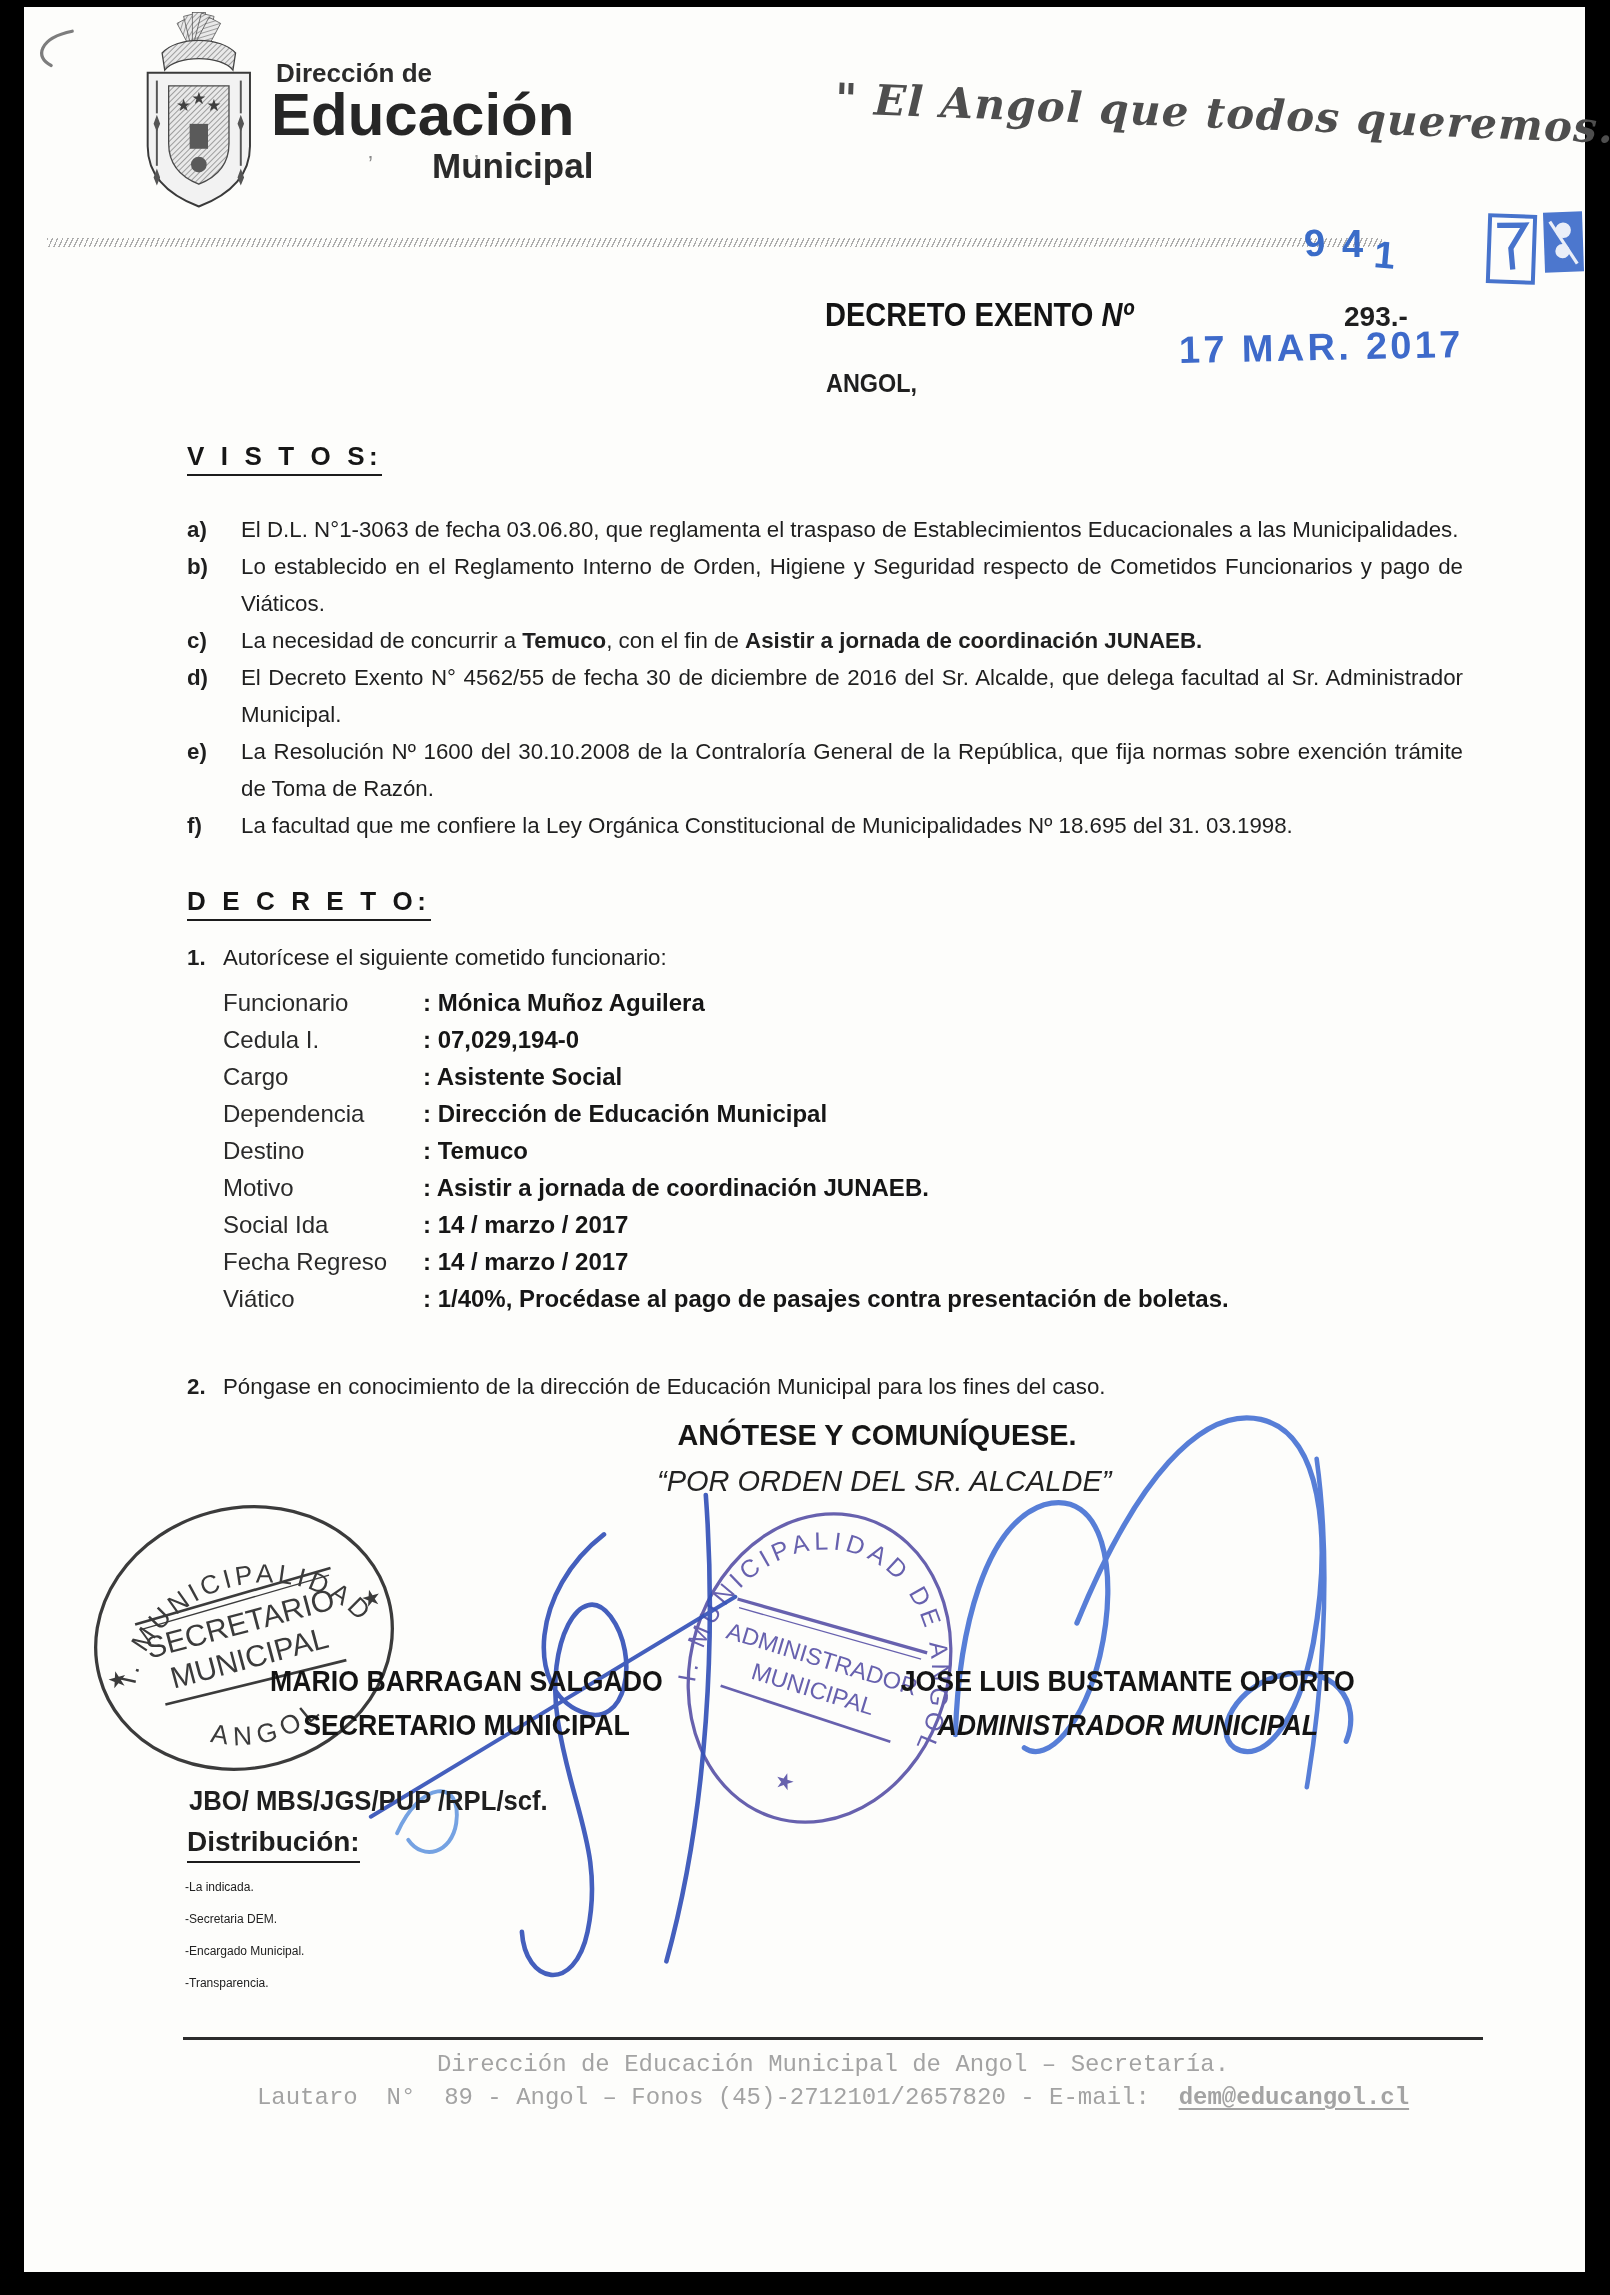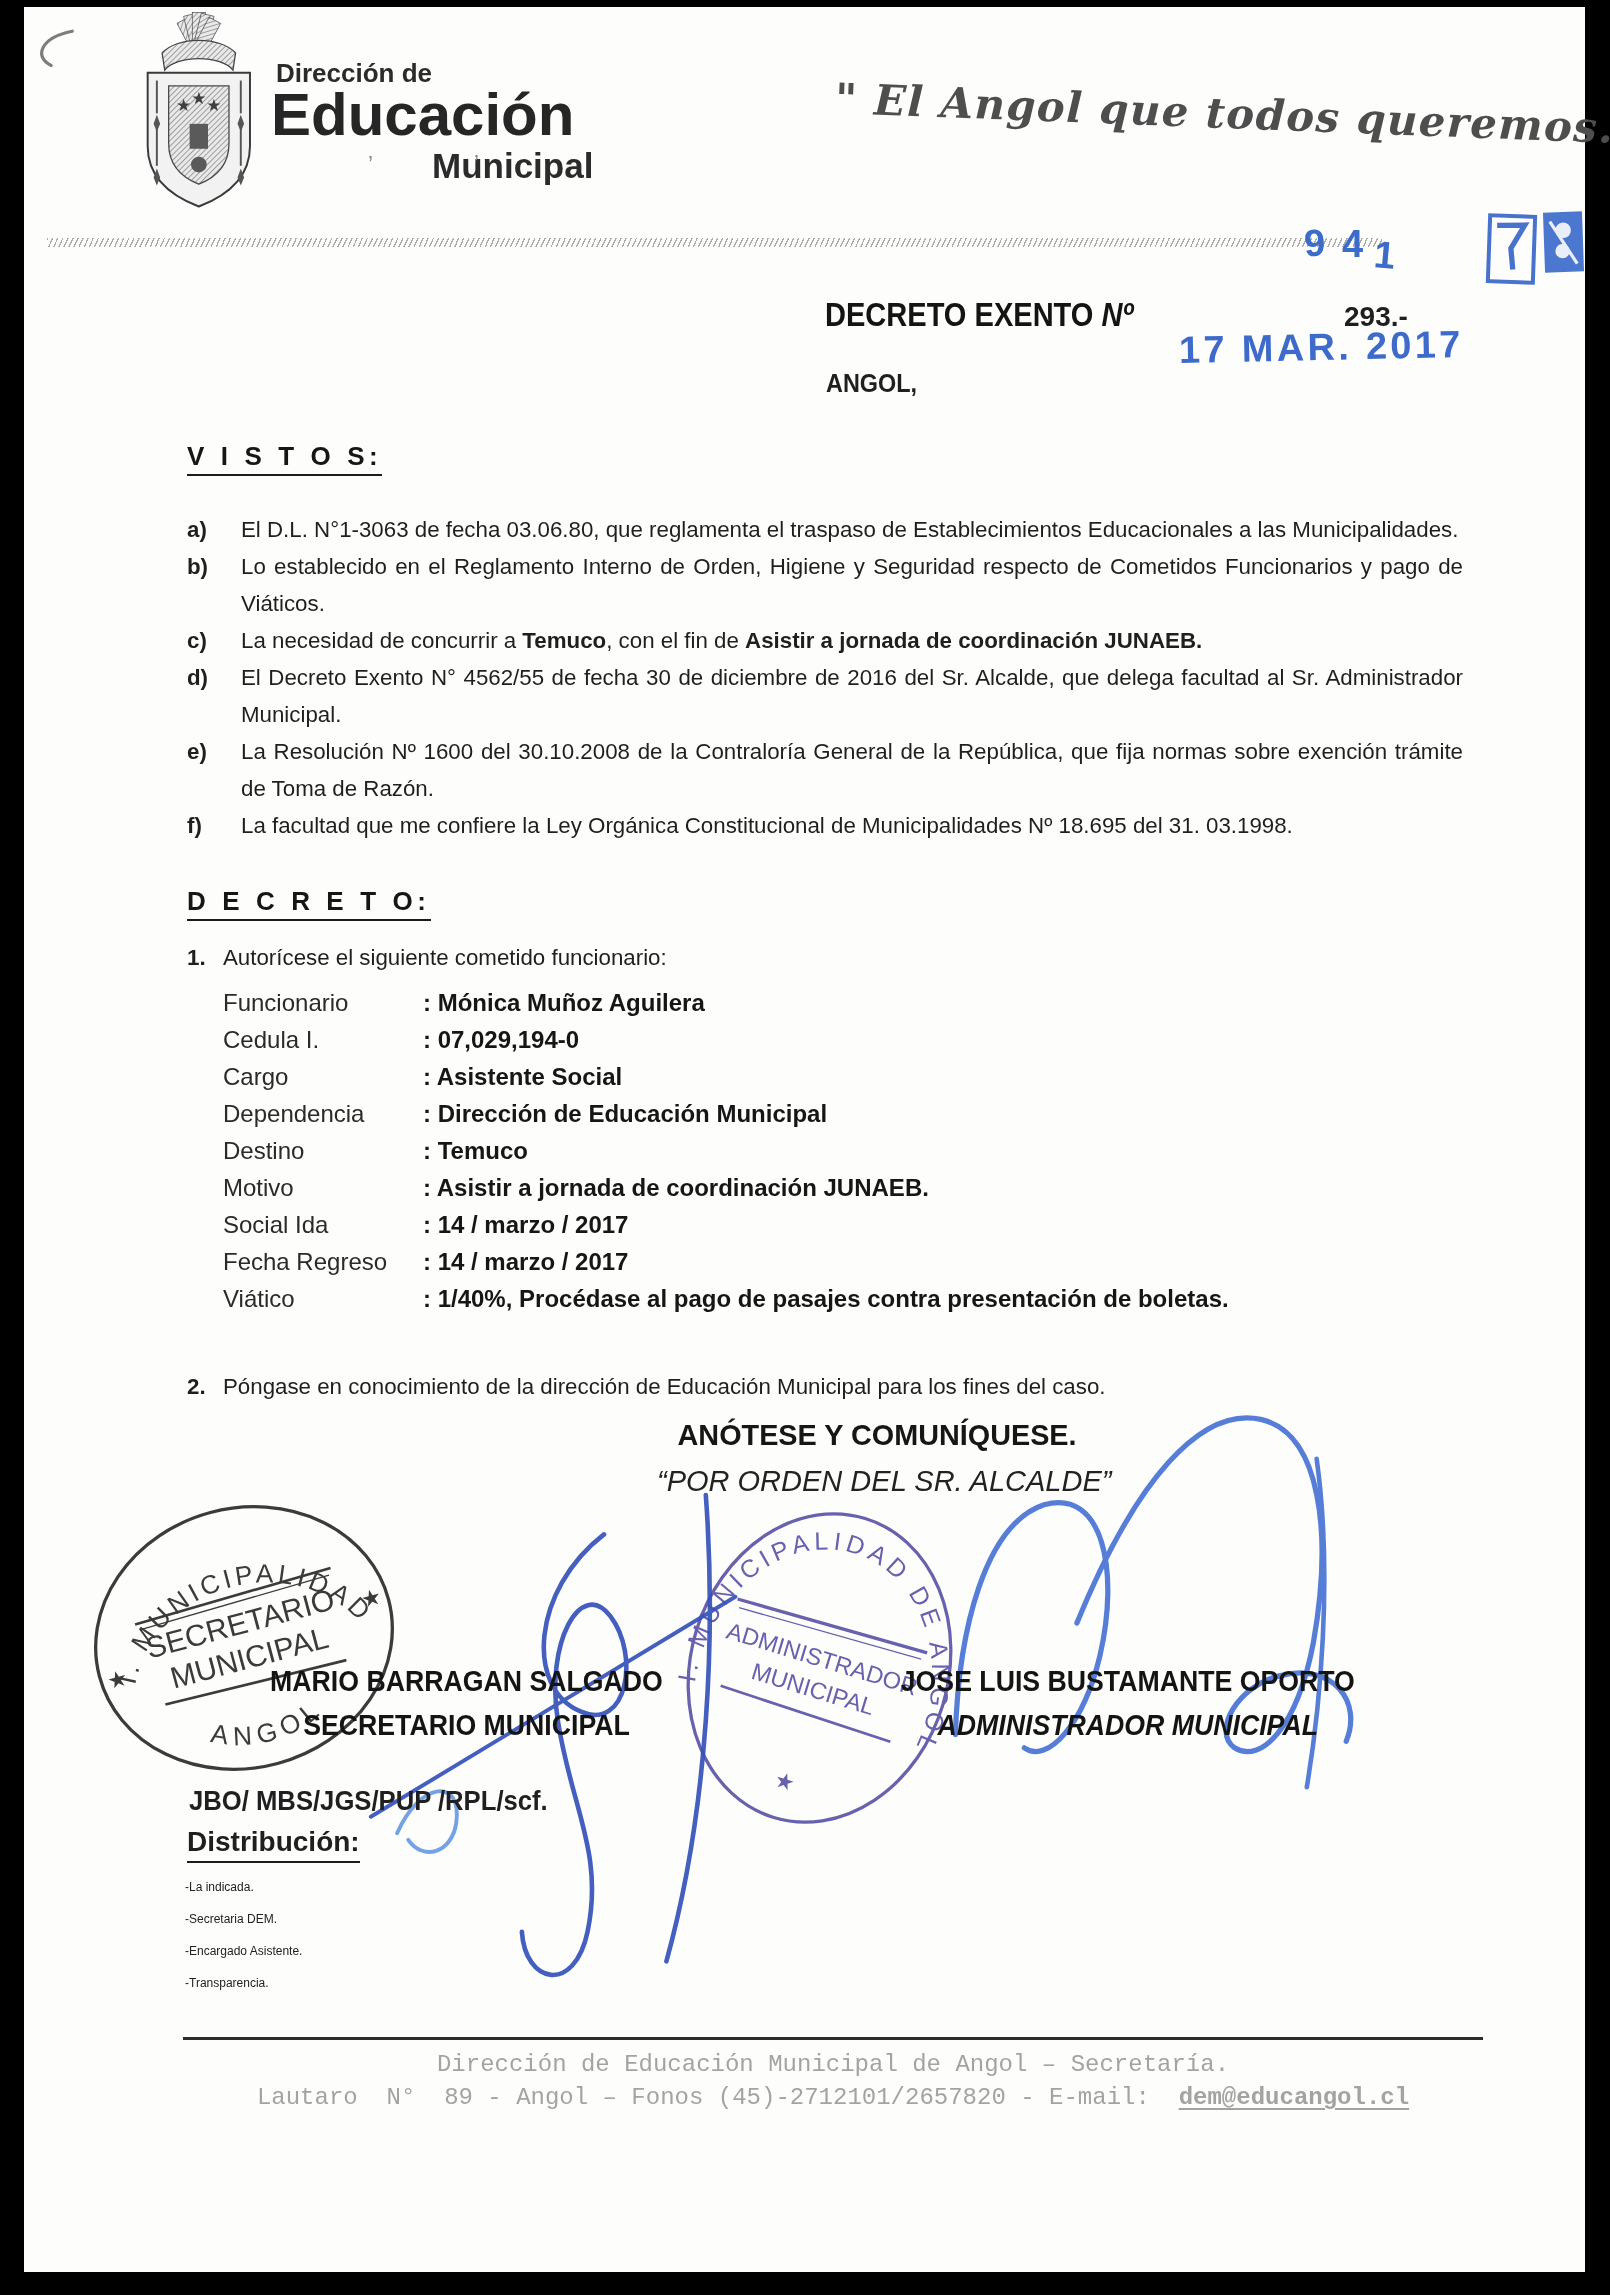--- a/index.html
+++ b/index.html
@@ -299,21 +299,21 @@
 <div class="abs name-left"><span class="sig-name" style="display:inline-block;">MARIO BARRAGAN SALGADO</span></div>
 <div class="abs title-left"><span class="sig-title" style="display:inline-block;">SECRETARIO MUNICIPAL</span></div>
 <div class="abs name-right"><span class="sig-name" style="display:inline-block;">JOSE LUIS BUSTAMANTE OPORTO</span></div>
 <div class="abs title-right"><span class="sig-title" style="display:inline-block;">ADMINISTRADOR MUNICIPAL</span></div>
 
 <div class="abs initials">JBO/ MBS/JGS/PUP /RPL/scf.</div>
 <div class="abs dist-head">Distribución:</div>
 <div class="abs dlist">
     <div class="d-item">-La indicada.</div>
     <div class="d-item">-Secretaria DEM.</div>
-    <div class="d-item">-Encargado Asistente.</div>
+    <div class="d-item">-Encargado Municipal.</div>
     <div class="d-item">-Transparencia.</div>
   </div>
 
 <div class="abs footer-bar"></div>
 <div class="abs footer-text ft1">Dirección de Educación Municipal de Angol – Secretaría.</div>
 <div class="abs footer-text ft2">
   <span style="white-space:pre;">Lautaro  N°  89 - Angol – Fonos (45)-2712101/2657820 - E-mail:  </span><span class="email">dem@educangol.cl</span>
 </div>
 
 

